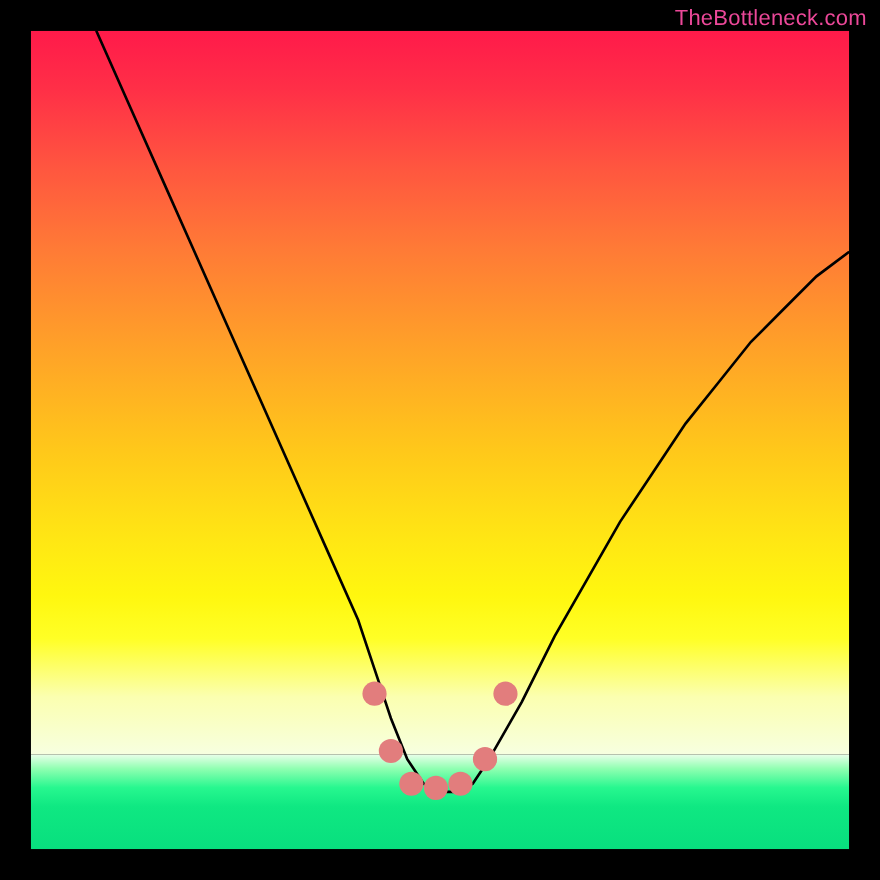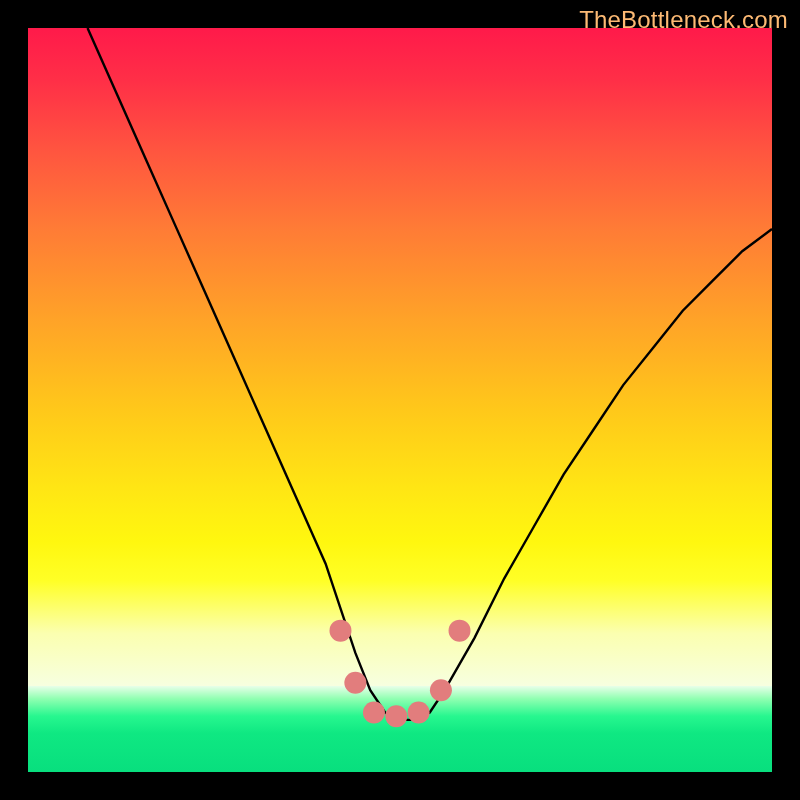--- a/index.html
+++ b/index.html
@@ -65,22 +65,22 @@
     position: absolute;
     left: 0;
     top: 0;
     width: 100%;
     height: 100%;
   }
   .watermark {
     position: absolute;
     top: 6px;
     right: 12px;
-    color: #fdba74;
-    font-size: 24px;
+    color: #ec4899;
+    font-size: 20px;
     font-weight: 500;
     letter-spacing: 0.2px;
     user-select: none;
   }
 </style>
 </head>
 <body>
 
 <div class="frame">
   <div class="plot">

